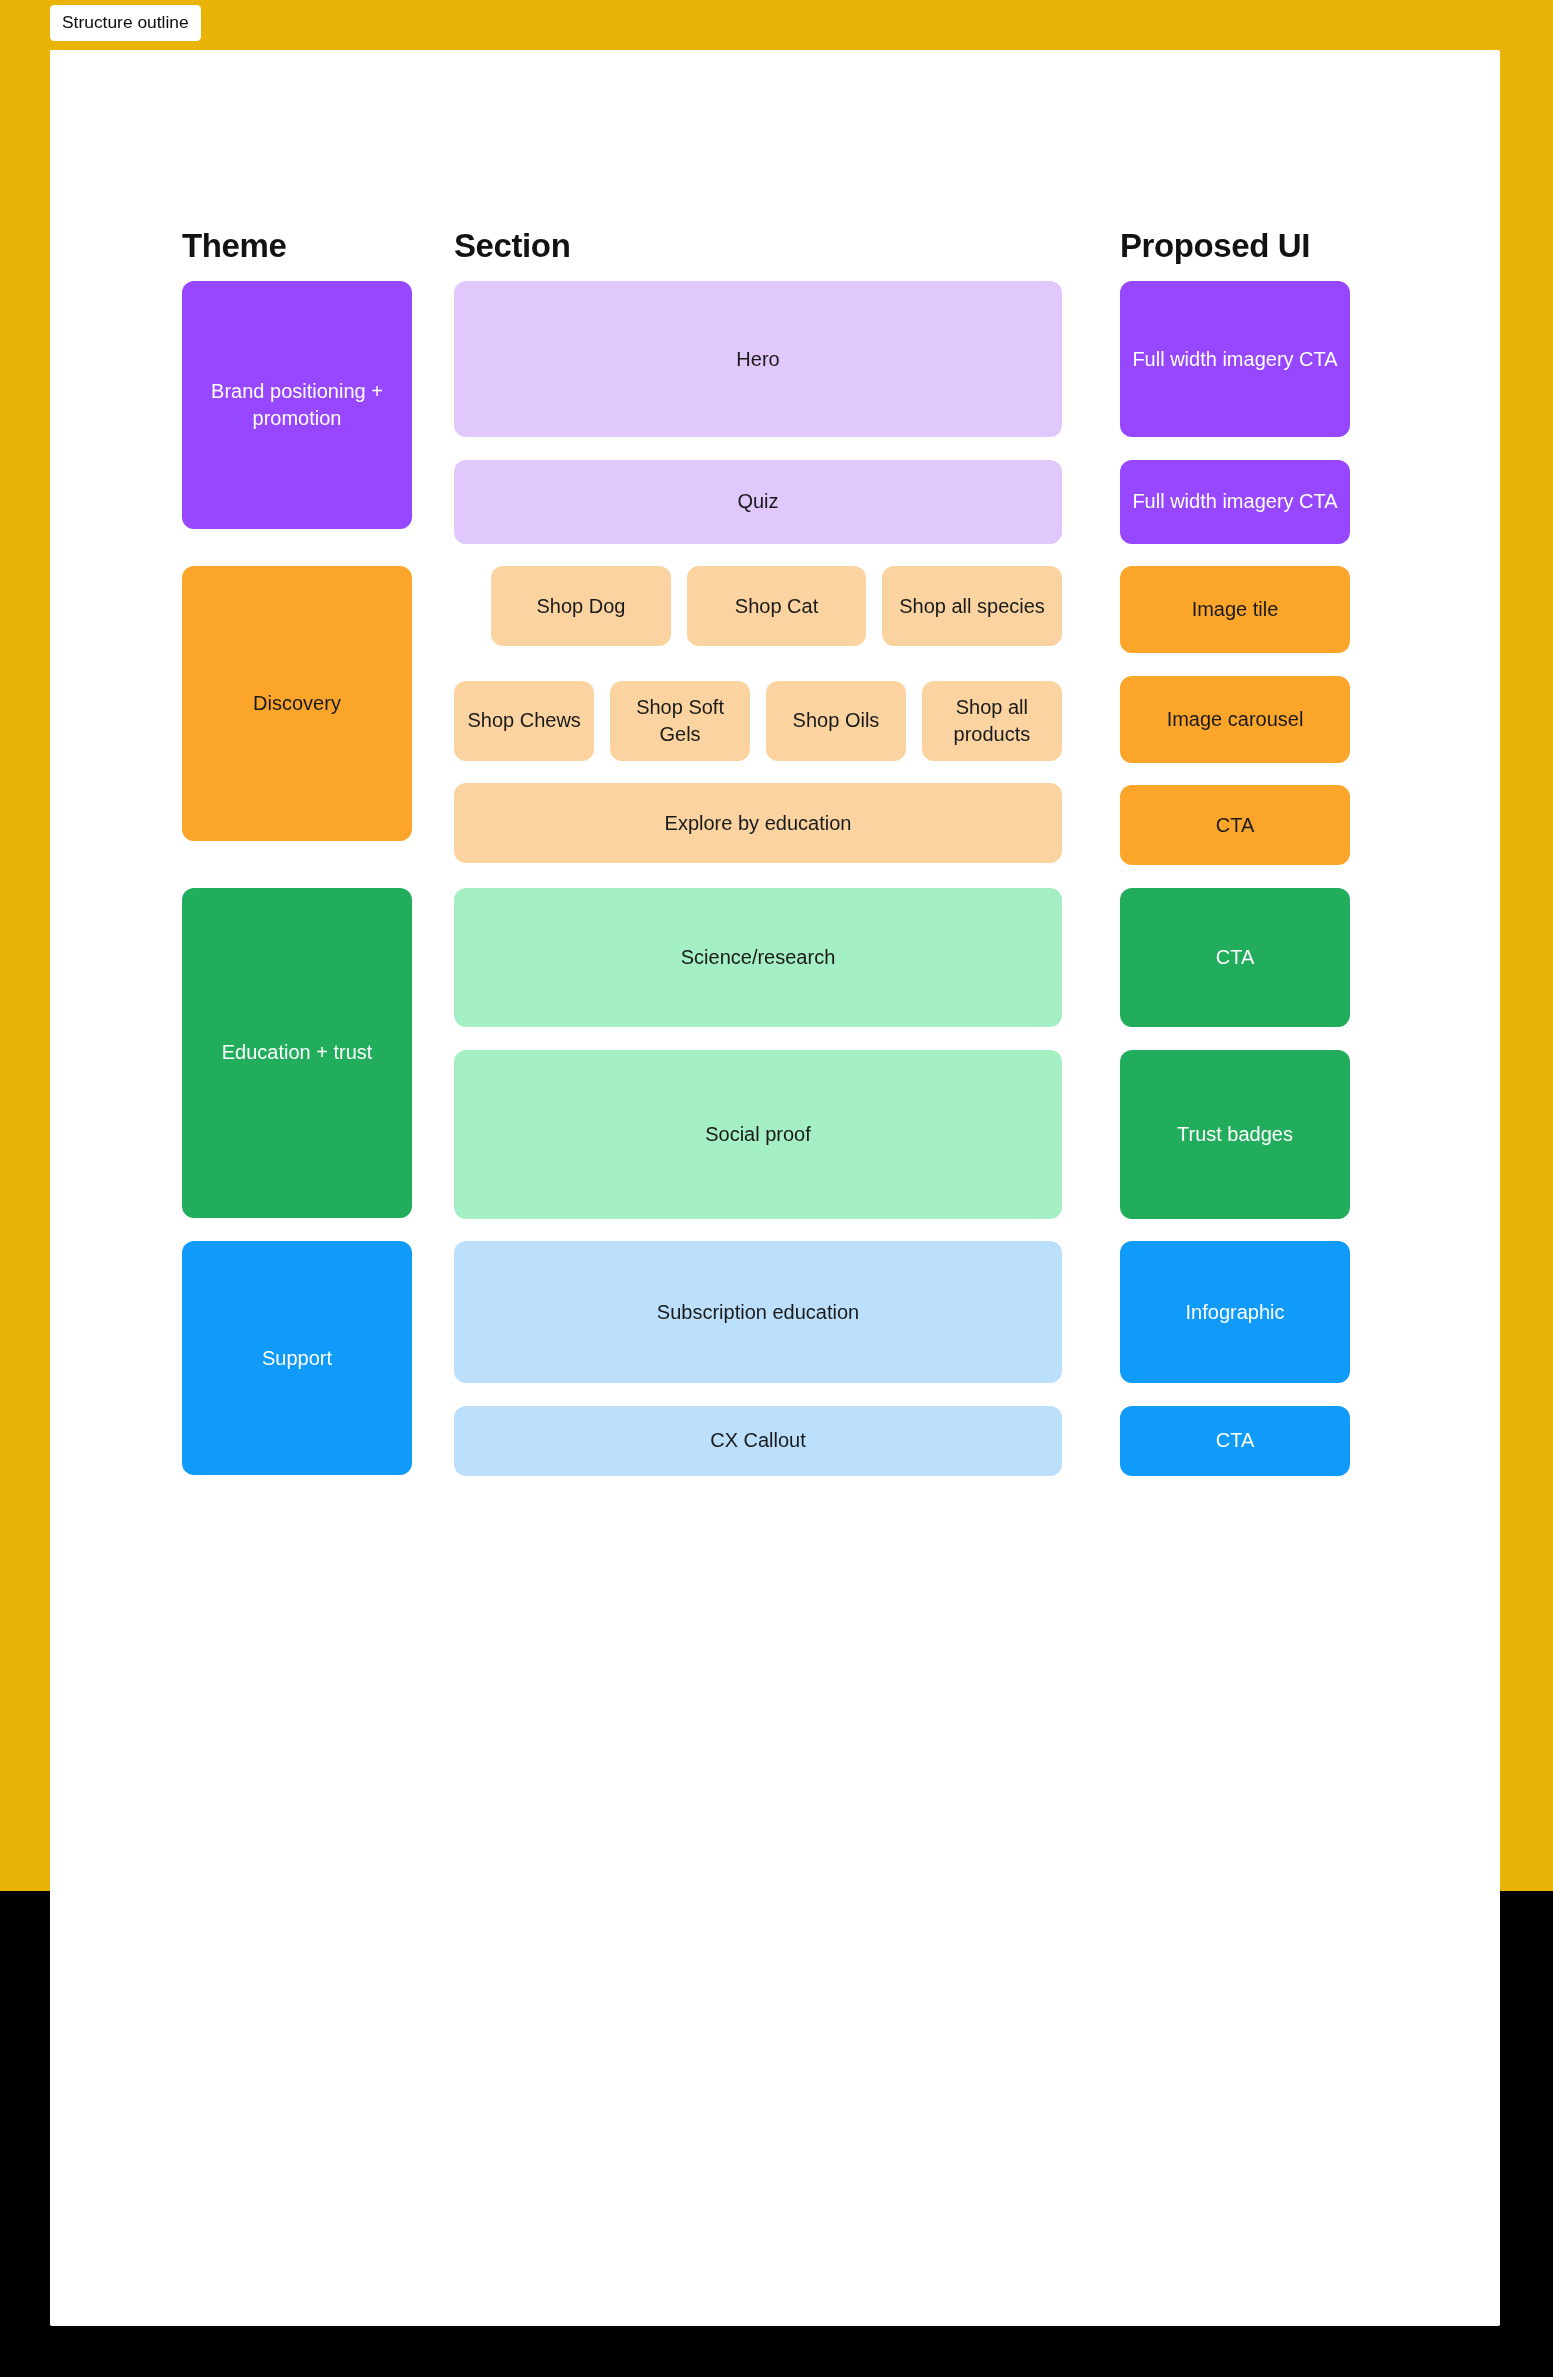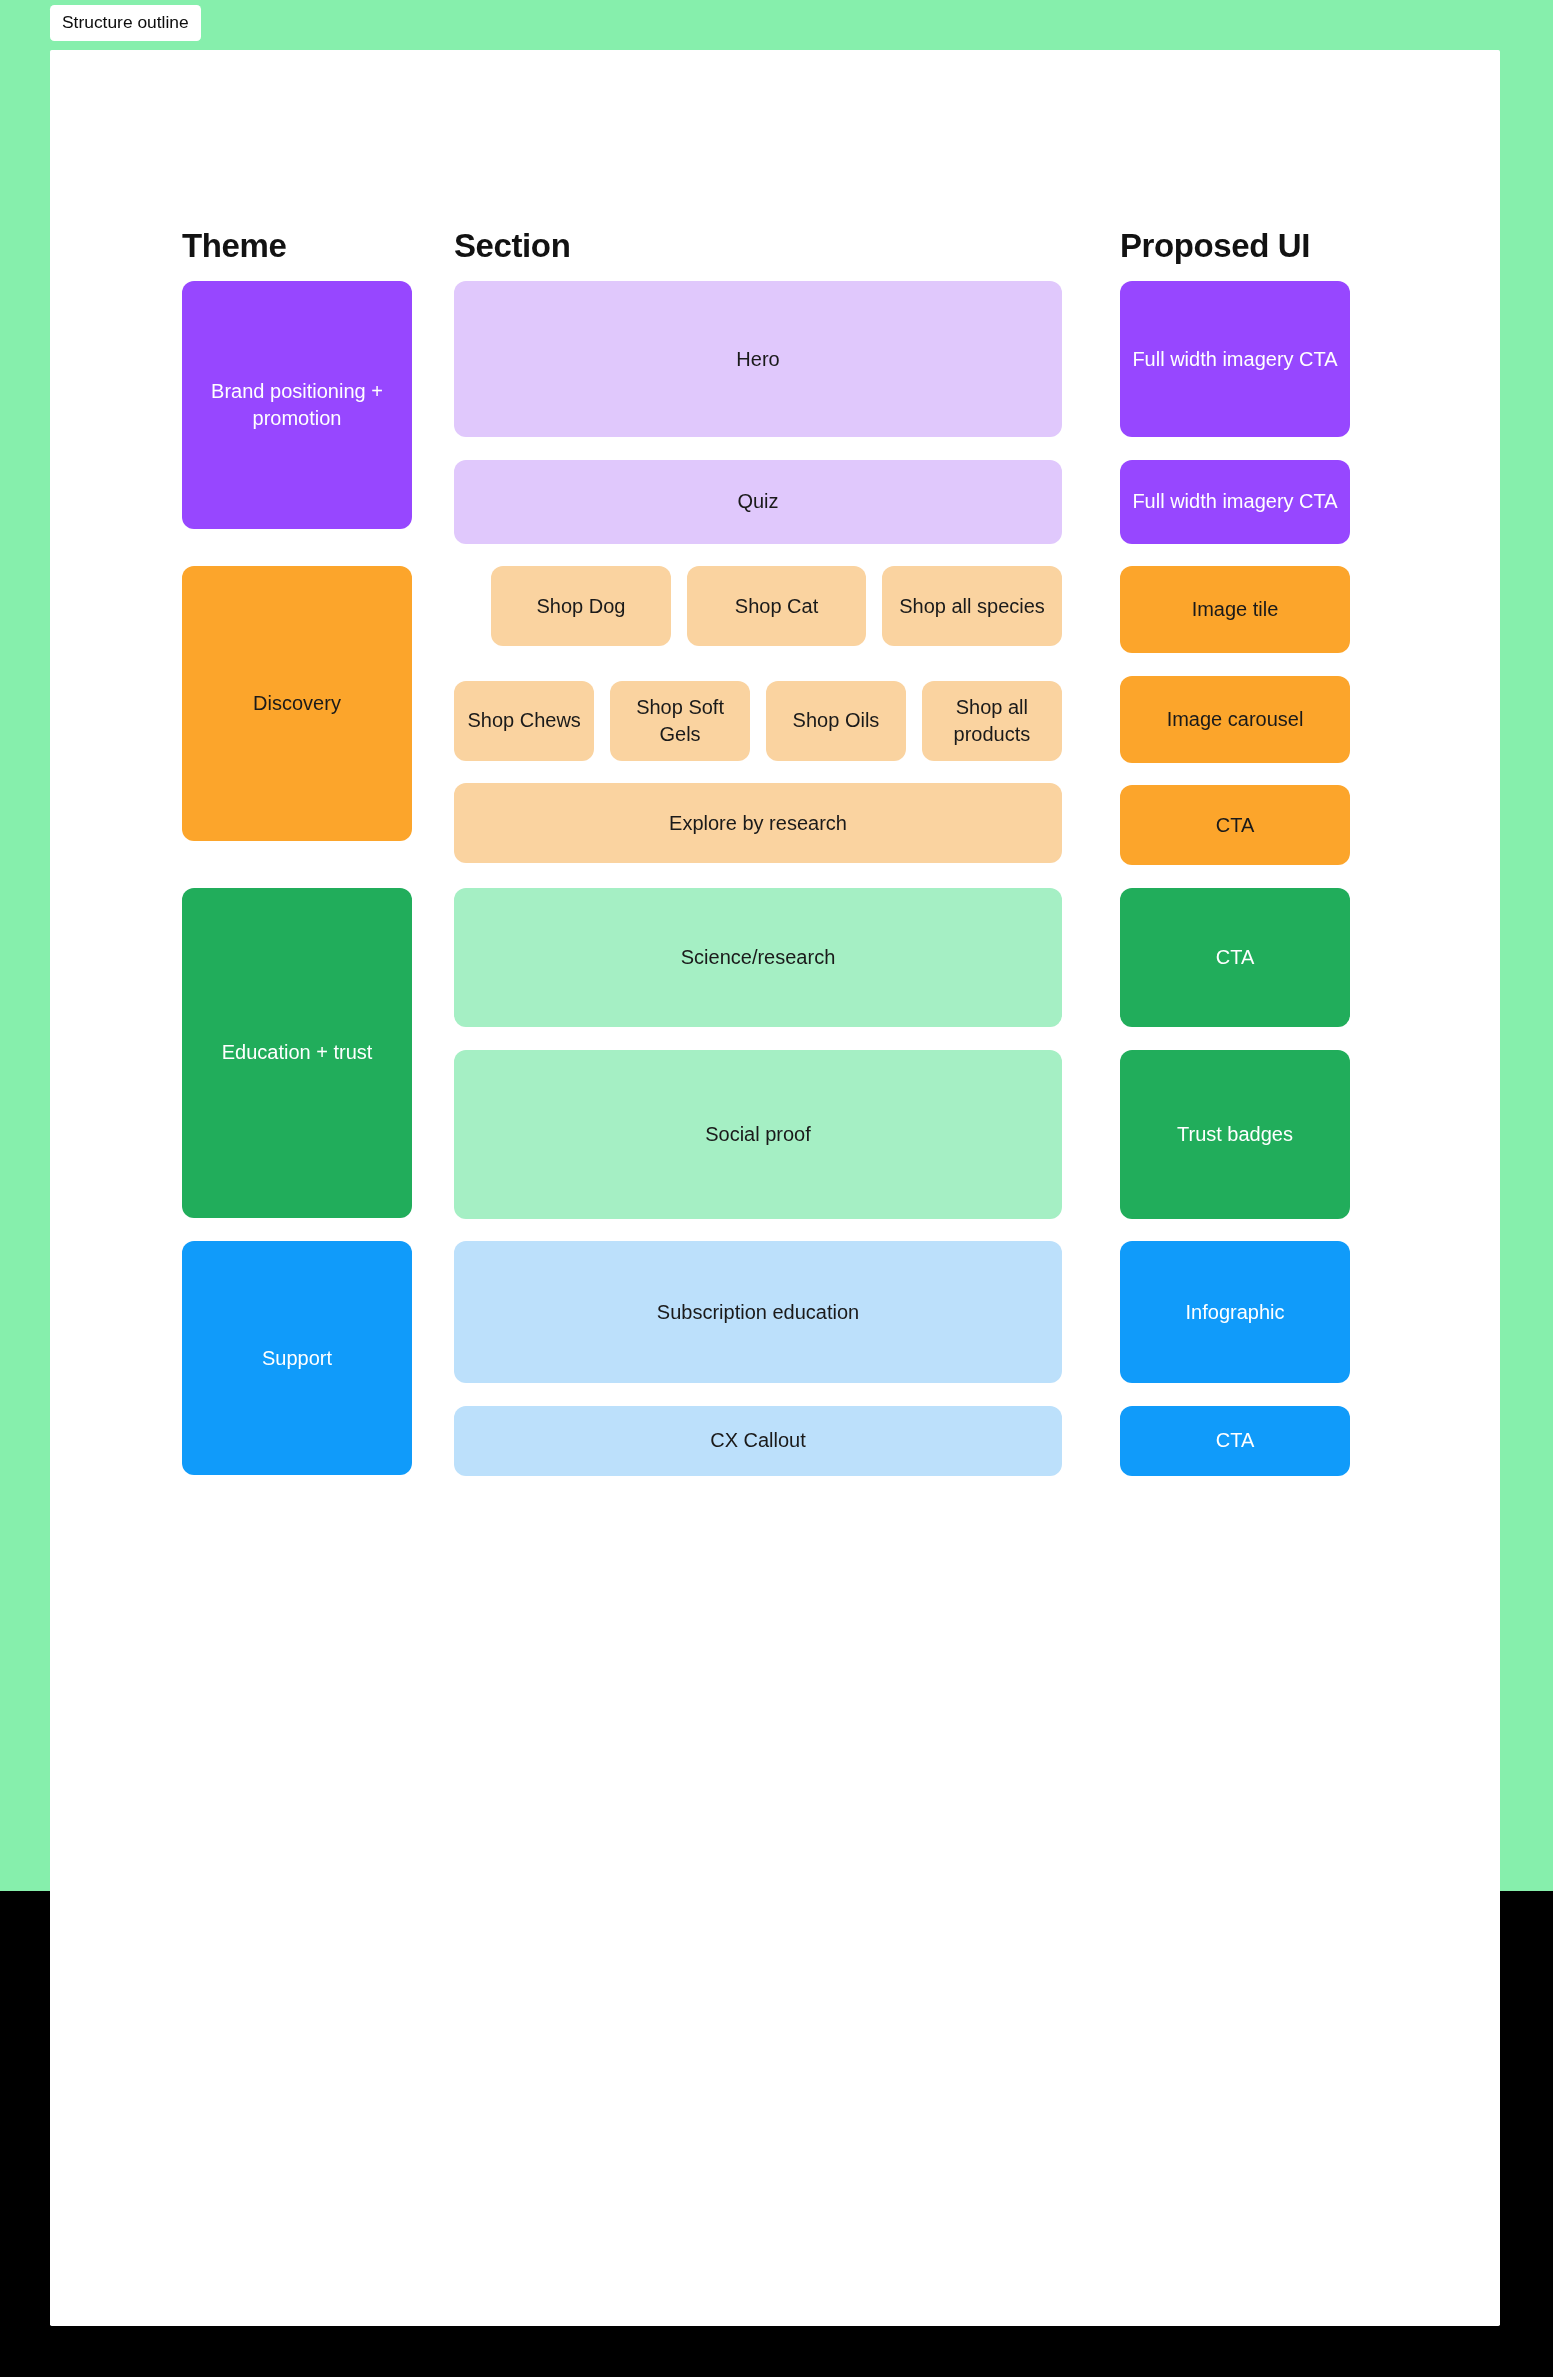--- a/index.html
+++ b/index.html
@@ -9,21 +9,21 @@
     height: 2377px;
     background: #000000;
     font-family: "Liberation Sans", sans-serif;
     overflow: hidden;
   }
 
   #root {
     position: relative;
     width: 1554px;
     height: 1891px;
-    background: #86efac;
+    background: #eab308;
   }
 
   
   .outline-chip {
     position: absolute;
     left: 50px;
     top: 5.2px;
     background: #ffffff;
     color: #0d0d0d;
     font-size: 17.4px;
@@ -190,21 +190,21 @@
                 </div>
                 <div class="section-card" style="background: rgb(250, 211, 160); color: rgb(26, 26, 26);">
                   <span>Shop Oils</span>
                 </div>
                 <div class="section-card" style="background: rgb(250, 211, 160); color: rgb(26, 26, 26);">
                   <span>Shop all products</span>
                 </div>
               </div>
               <div class="section-row" style="height: 80px;">
                 <div class="section-card" style="background: rgb(250, 211, 160); color: rgb(26, 26, 26);">
-                  <span>Explore by research</span>
+                  <span>Explore by education</span>
                 </div>
               </div>
             </div>
             <div class="spacer"></div>
             <div class="ui-col">
               <div class="ui-card" style="background: rgb(252, 165, 43); color: rgb(26, 26, 26); height: 87px;">
                 <span>Image tile</span>
               </div>
               <div class="ui-card" style="background: rgb(252, 165, 43); color: rgb(26, 26, 26); height: 87px;">
                 <span>Image carousel</span>

